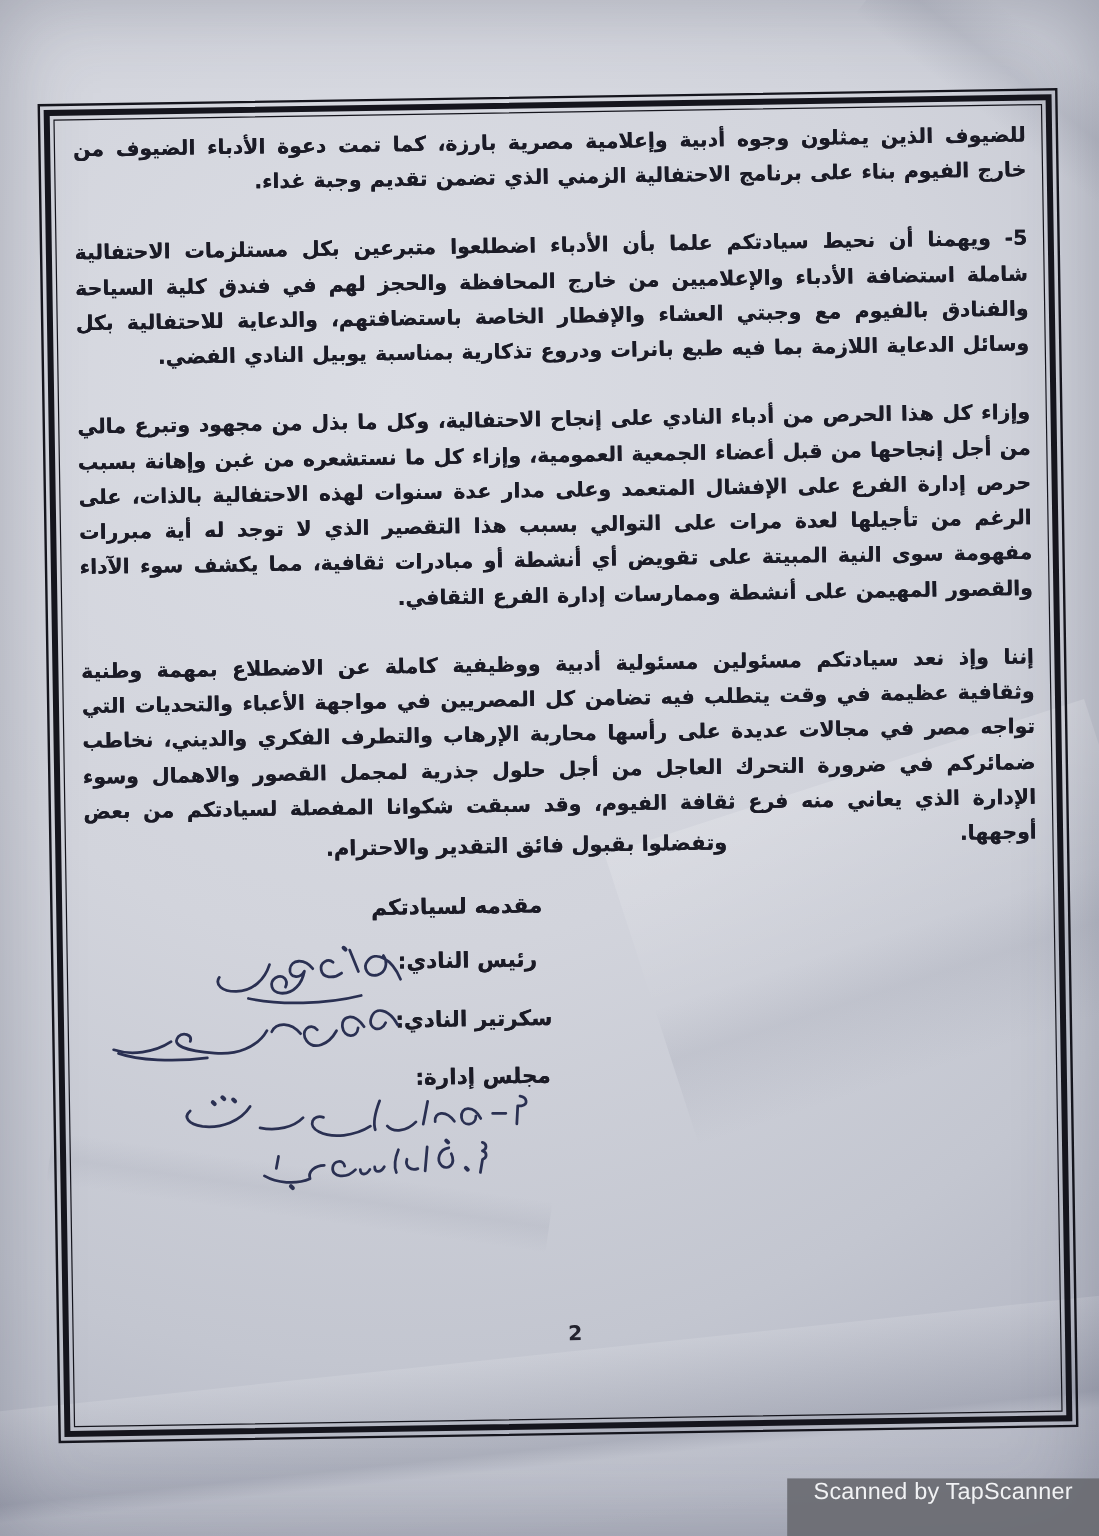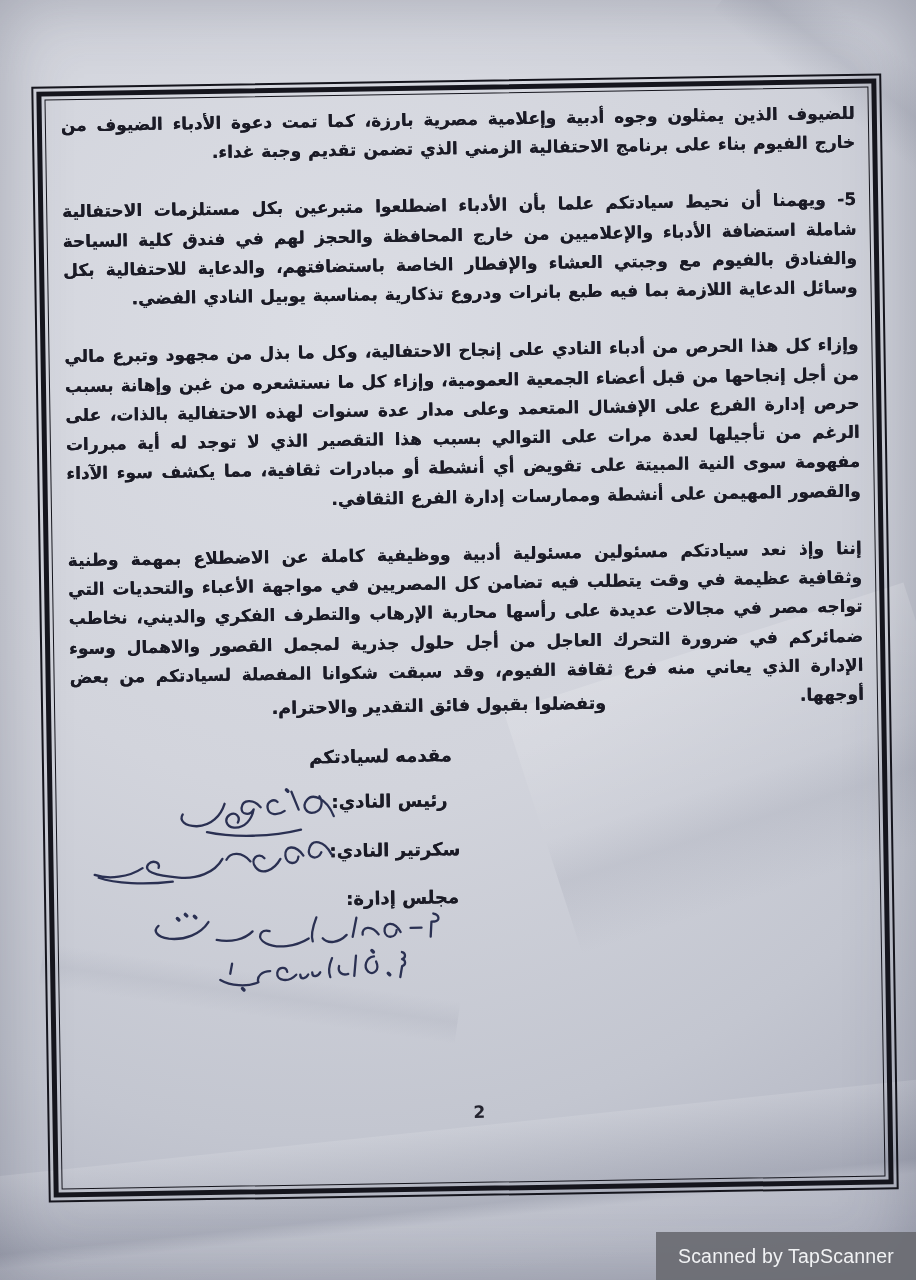--- a/index.html
+++ b/index.html
@@ -73,21 +73,21 @@
   .sig-board2{top:852px;right:471px;}
   .pageno{
     position:absolute;top:1008px;left:398px;width:40px;
     text-align:center;direction:ltr;
     font-size:17px;font-weight:bold;color:#23232e;
   }
   
   .watermark{
     position:absolute;right:0;bottom:0;width:260px;height:48px;
     background:rgba(106,108,114,.93);
-    display:flex;align-items:center;justify-content:center;
+    display:flex;align-items:flex-start;justify-content:center;
     direction:ltr;
     font-family:"Liberation Sans",sans-serif;
     font-size:19.5px;color:#f1f2f4;letter-spacing:.2px;
   }
   .watermark b{font-weight:normal;margin-left:5px;}
 </style>
 </head>
 <body>
 
 <div class="page">

